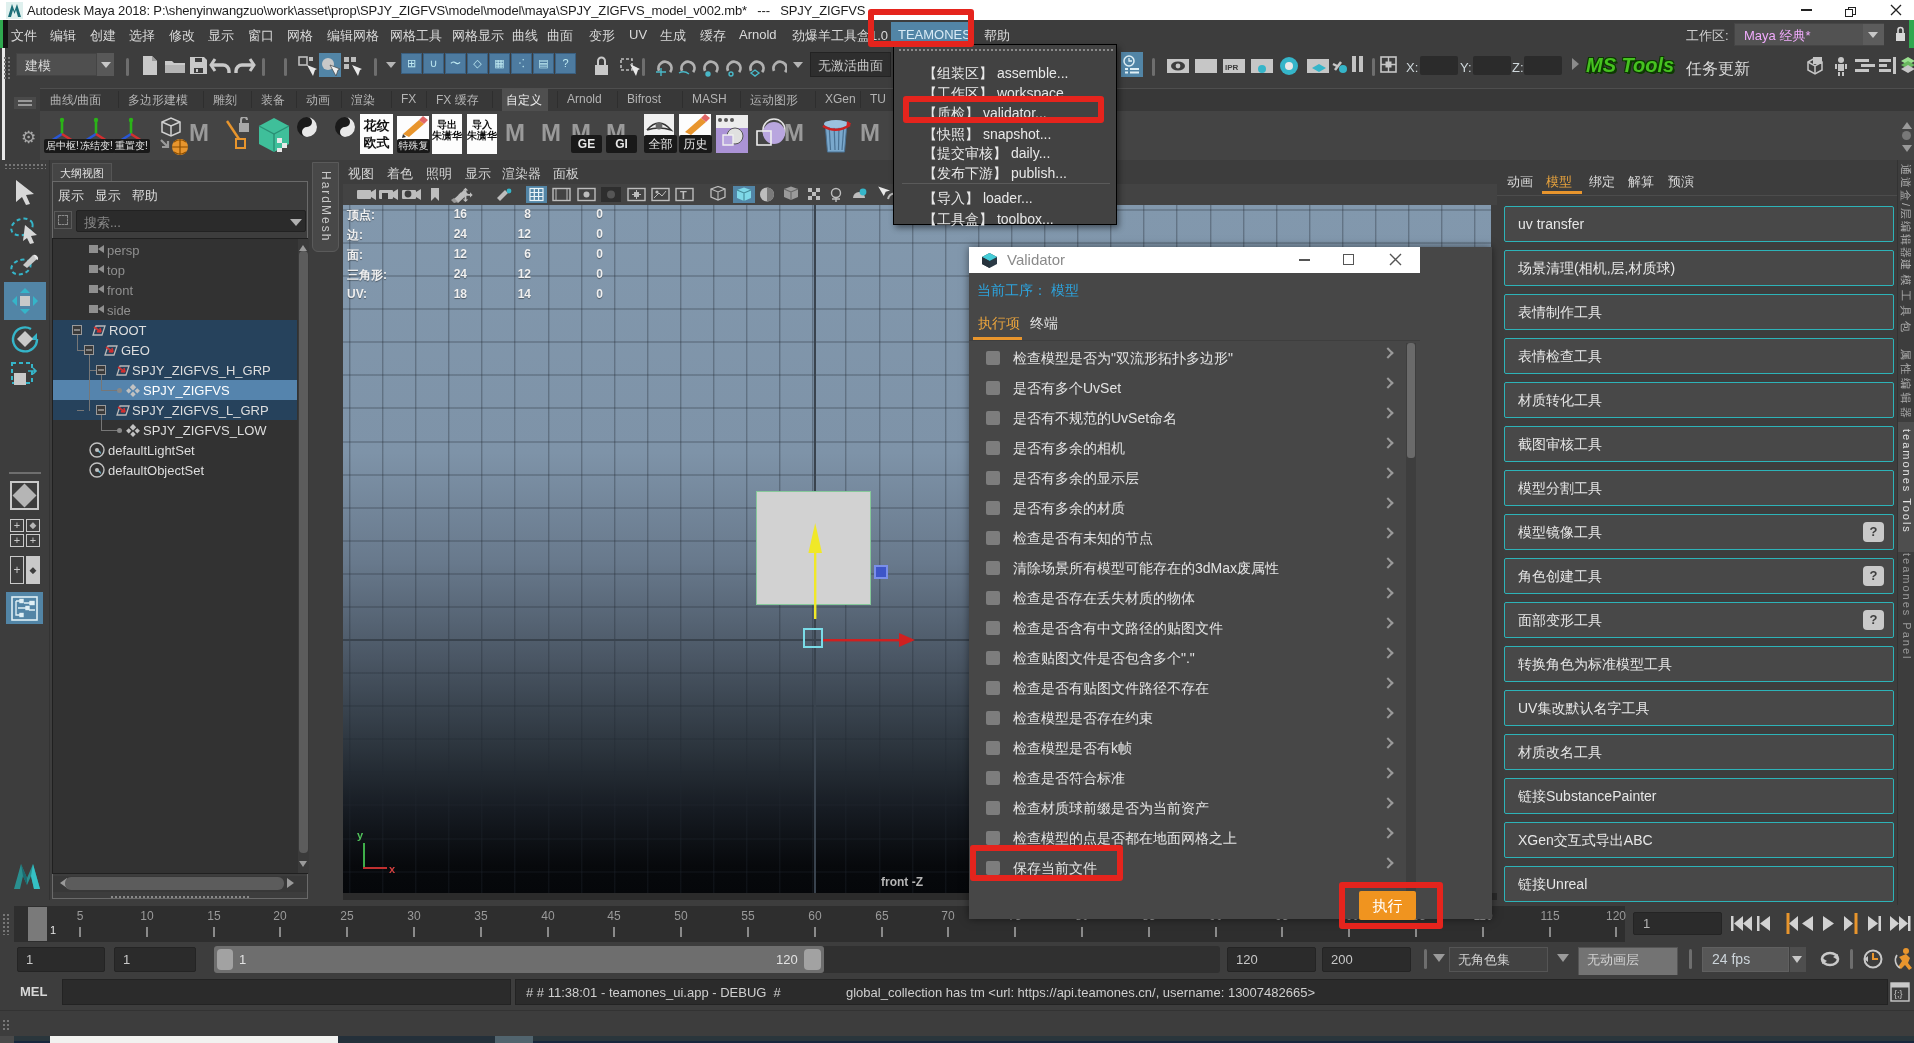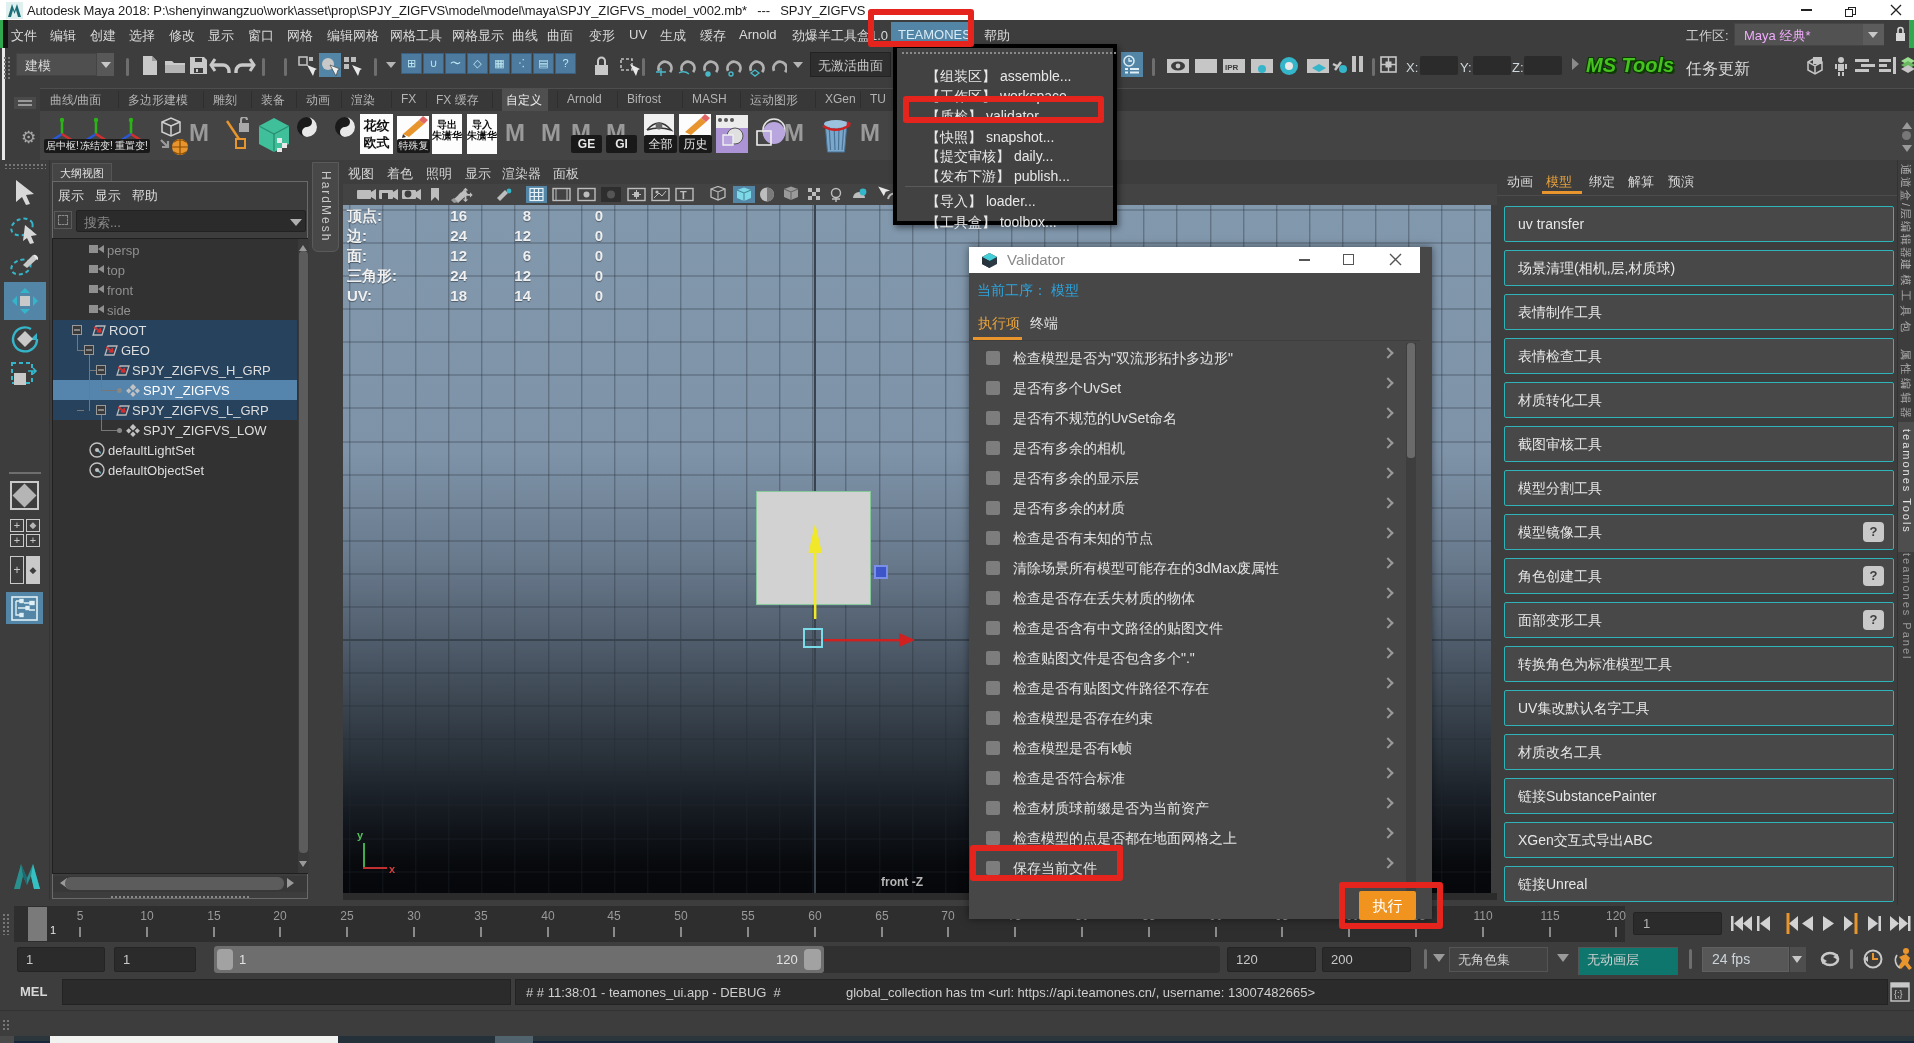--- a/index.html
+++ b/index.html
@@ -40,47 +40,47 @@
 #vpwrap { position:absolute; left:310px; top:0; width:1187px; height:740px; background:#3d3d3d; }
 #vpmenu { position:absolute; left:33px; top:0; width:1154px; height:24px; background:#3d3d3d; color:#d6d6d6; font-size:13px; }
 #vptool { position:absolute; left:33px; top:24px; width:1154px; height:21px; background:#434343; }
 #vp3d { position:absolute; left:33px; top:45px; width:1148px; height:688px;
   background:
    repeating-linear-gradient(to right, rgba(32,39,48,0.45) 0 1px, transparent 1px 33.1px),
    repeating-linear-gradient(to bottom, rgba(32,39,48,0.45) 0 1px, transparent 1px 33.08px),
    linear-gradient(to bottom, #8298ad 0%, #7e93a8 36%, #68798c 52%, #4a5664 66%, #2e3740 78%, #161b22 88%, #07090c 96%, #05070a 100%);
   background-position: 6.3px 0, 0 4.5px, 0 0;
 }
-.hud { position:absolute; color:#f0f0f0; font-size:15px; font-weight:bold; text-shadow:0 1px 1px rgba(0,0,0,.4); }
+.hud { position:absolute; color:#f0f0f0; font-size:12px; font-weight:bold; text-shadow:0 1px 1px rgba(0,0,0,.4); }
 
 #rightpanel { position:absolute; left:1497px; top:0; width:400px; height:742px; background:#3d3d3d; }
 .rtab { position:absolute; top:13px; font-size:13px; color:#d8d8d8; }
 .rbtn { position:absolute; left:7px; width:390px; height:36px; background:#484848; border:1px solid #2db3b8; border-radius:2px; color:#e6e6e6; font-size:14px; line-height:34px; padding-left:13px; }
 .qmark { position:absolute; right:9px; top:7px; width:21px; height:20px; background:#c9c9c9; border-radius:4px; color:#3d3d3d; font-weight:bold; text-align:center; font-size:13px; line-height:20px; }
 #rightsidebar { position:absolute; left:1897px; top:0; width:17px; height:745px; background:#3d3d3d; border-left:1px solid #333; }
 .vtext { position:absolute; color:#b0b0b0; font-size:11px; white-space:nowrap; transform:rotate(90deg); transform-origin:0 0; letter-spacing:2px; }
 
 #timeline { position:absolute; left:0; top:905px; width:1914px; height:38px; background:#3d3d3d; }
 #timestrip { position:absolute; left:14px; top:1px; width:1611px; height:36px; background:#2e2e2e; }
 .tnum { position:absolute; top:3px; font-size:12px; color:#9a9a9a; transform:translateX(-50%); }
 .tick { position:absolute; top:21px; width:2px; height:10px; background:#8a8a8a; }
 #rangerow { position:absolute; left:0; top:943px; width:1914px; height:32px; background:#3d3d3d; }
 .dfield { position:absolute; top:4px; height:25px; background:#2b2b2b; border:1px solid #242424; border-radius:2px; color:#c8c8c8; font-size:13px; line-height:23px; padding-left:8px; }
 #melrow { position:absolute; left:0; top:975px; width:1914px; height:35px; background:#3d3d3d; }
 #helprow { position:absolute; left:0; top:1010px; width:1914px; height:26px; background:#3d3d3d; border-top:1px solid #333; }
 #progressrow { position:absolute; left:0; top:1036px; width:1914px; height:7px; background:#2a363c; }
 
-#validator { position:absolute; left:969px; top:247px; width:463px; height:672px; background:#474747; box-shadow:0 0 8px rgba(0,0,0,.5); }
+#validator { position:absolute; left:969px; top:247px; width:523px; height:672px; background:#474747; box-shadow:0 0 8px rgba(0,0,0,.5); }
 #vtitle { position:absolute; left:0; top:0; width:451px; height:26px; background:#ffffff; }
 .vitem { position:absolute; left:0; width:430px; height:30px; }
 .vcheck { position:absolute; left:17px; top:8px; width:14px; height:14px; background:#7d7d7d; border-radius:2px; }
 .vtxt { position:absolute; left:44px; top:7px; font-size:14px; color:#e4e4e4; white-space:nowrap; }
 .varrow { position:absolute; left:415px; top:6px; width:8px; height:8px; border-right:2px solid #9a9a9a; border-top:2px solid #9a9a9a; transform:rotate(45deg); }
 
-#tmenu { position:absolute; left:893px; top:44px; width:224px; height:181px; background:#424242; border:4px solid #000000; box-shadow:2px 3px 6px rgba(0,0,0,.45); }
+#tmenu { position:absolute; left:893px; top:44px; width:224px; height:181px; background:#424242; border:1px solid #000000; box-shadow:2px 3px 6px rgba(0,0,0,.45); }
 .tmi { position:absolute; left:29px; font-size:14px; color:#e8e8e8; white-space:nowrap; }
 
 .redbox { position:absolute; border:6px solid #e5241d; border-radius:3px; }
 </style>
 </head>
 <body>
 <div id="app">
   <div id="titlebar">
     <svg class="abs" style="left:6px;top:2px" width="17" height="17" viewBox="0 0 17 17">
         <rect x="0" y="0" width="17" height="17" fill="#dff0ee"></rect>
@@ -945,21 +945,21 @@
       <div class="abs" style="left:590px;top:3px;width:17px;height:21px;background:#a2a2a2;border-radius:4px"></div>
     </div>
     <div class="dfield" style="left:1227px;width:89px">120</div>
     <div class="dfield" style="left:1322px;width:89px">200</div>
     <div class="abs" style="left:1424px;top:6px;width:3px;height:20px;background:#6e6e6e;border-radius:2px"></div>
     <div class="abs" style="left:1433px;top:11px;width:0;height:0;border:6px solid transparent;border-top:8px solid #9a9a9a"></div>
     <div class="abs" style="left:1449px;top:4px;width:99px;height:25px;background:#424242;border:1px solid #555">
         <span class="abs" style="left:8px;top:3px;font-size:13px;color:#d2d2d2">无角色集</span>
       </div>
     <div class="abs" style="left:1557px;top:11px;width:0;height:0;border:6px solid transparent;border-top:8px solid #9a9a9a"></div>
-    <div class="abs" style="left:1578px;top:4px;width:100px;height:35px;background:#0f766e;border:1px solid #555">
+    <div class="abs" style="left:1578px;top:4px;width:100px;height:35px;background:#737373;border:1px solid #555">
         <span class="abs" style="left:8px;top:3px;font-size:13px;color:#d2d2d2">无动画层</span>
       </div>
     <div class="abs" style="left:1689px;top:6px;width:3px;height:20px;background:#6e6e6e;border-radius:2px"></div>
     <div class="abs" style="left:1702px;top:4px;width:87px;height:25px;background:#575757;border:1px solid #606060">
         <span class="abs" style="left:9px;top:3px;font-size:14px;color:#ccd4da">24 fps</span>
       </div>
     <div class="abs" style="left:1790px;top:4px;width:16px;height:25px;background:#4e4e4e">
         <div class="abs" style="left:2px;top:9px;width:0;height:0;border:5.5px solid transparent;border-top:7px solid #c8c8c8"></div>
       </div>
     <svg class="abs" style="left:1818px;top:6px" width="24" height="20">

